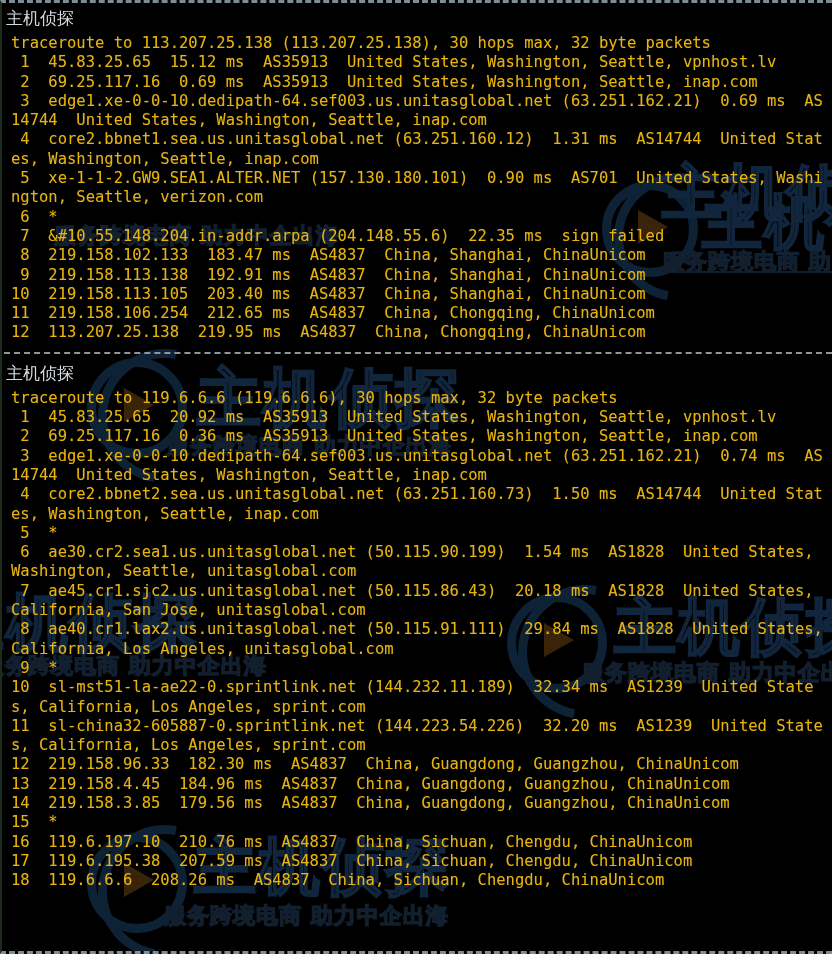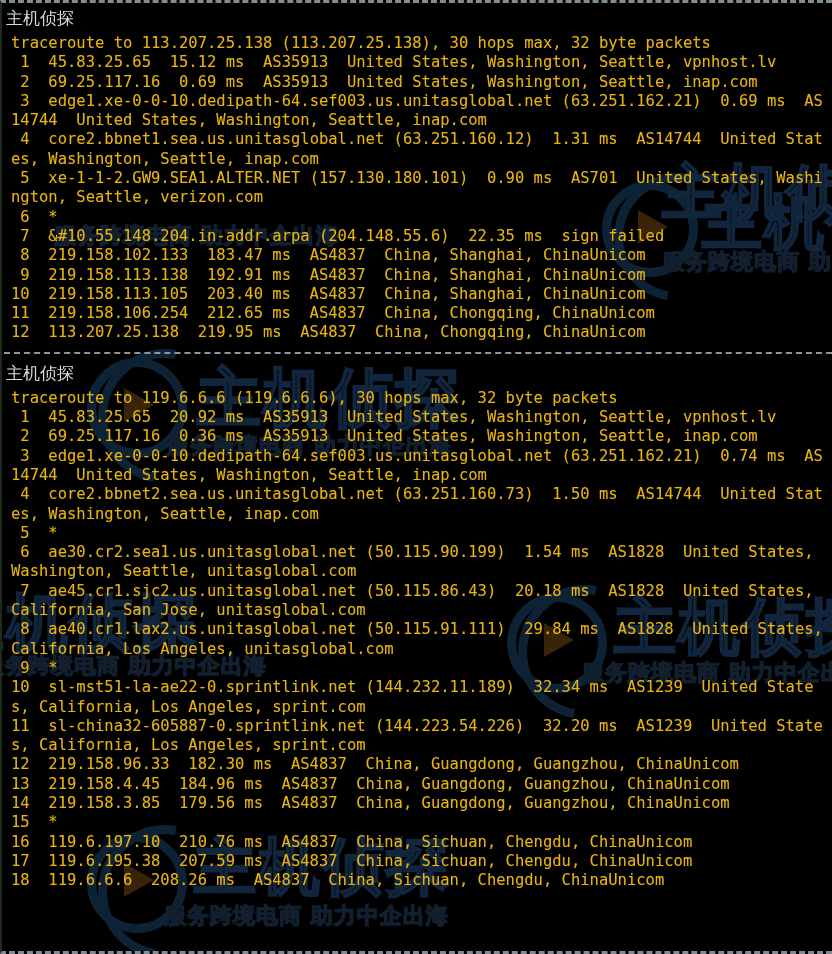--- a/index.html
+++ b/index.html
@@ -122,21 +122,21 @@
 </head>
 <body>
 
 <div id="terminal">
 
   <div class="wm-layer">
 
     <div class="wm-logo" style="left:600px; top:178px; width:96px; height:96px;"></div>
     <div class="wm-swoosh" style="left:612px; top:170px; width:110px; height:110px;"></div>
     <div class="wm-big" style="left:700px; top:180px; font-size:60px;">主机侦探</div>
-    <div class="wm-small" style="left:660px; top:244px;">服务跨境电商 助</div>
+    <div class="wm-small" style="left:660px; top:244px;text-decoration:underline;">服务跨境电商 助</div>
 
     <div class="wm-small" style="left:52px; top:218px;">服务跨境电商 助力中企出海</div>
 
     <div class="wm-logo" style="left:85px; top:355px; width:100px; height:100px;"></div>
     <div class="wm-swoosh" style="left:96px; top:346px; width:116px; height:116px;"></div>
     <div class="wm-big" style="left:195px; top:352px; font-size:64px;">主机侦探</div>
     <div class="wm-small" style="left:165px; top:428px;">服务跨境电商 助力中企出海</div>
 
     <div class="wm-big" style="left:660px; top:150px; font-size:60px;">主机侦探</div>
 

